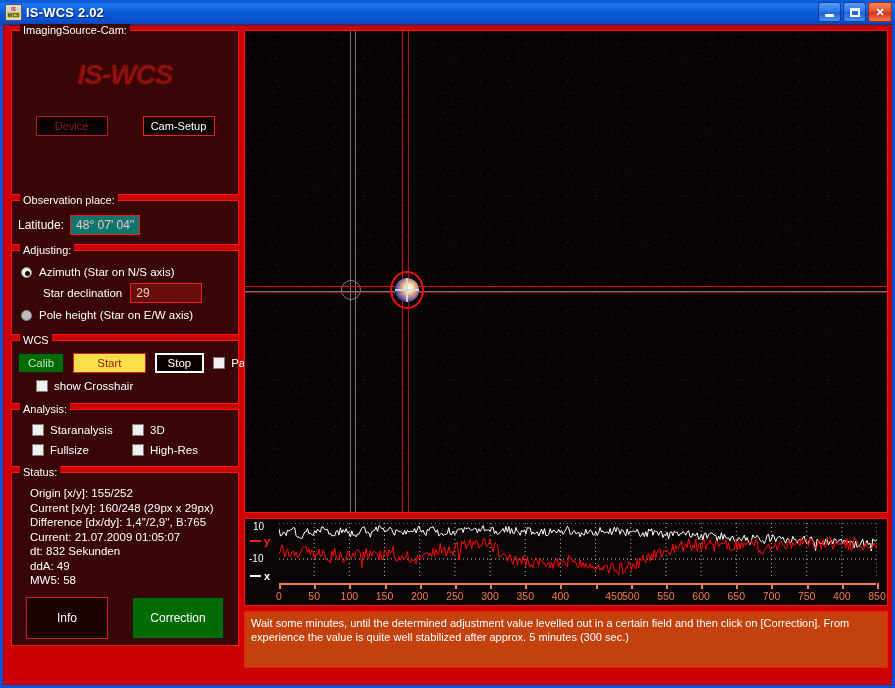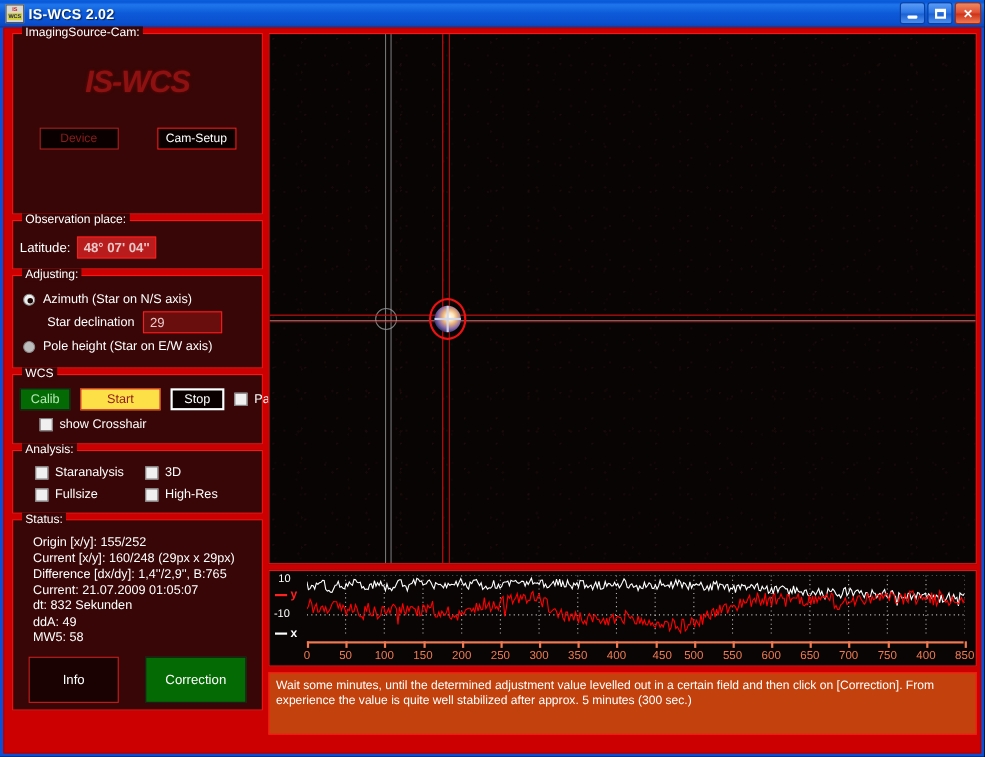--- a/index.html
+++ b/index.html
@@ -116,24 +116,24 @@
     min-width: 72px;
   }
   .btn.disabled { color: #8f1c1c; border-color: #b42020; }
 
   
   #grp-obs { height: 45px; }
   #obs-row { display: flex; align-items: center; 
              margin-top: 5px; padding-right: 28px; }
   #obs-row .lbl { color: #fff; font-size: 12px; margin-right: 6px; }
   .field {
-    background: #b91c1c;
+    background: #0f766e;
     border: 1px solid #ff1a1a;
     color: #e8c8c8;
-    font-size: 12px; font-weight: bold;
+    font-size: 12px; font-weight: normal;
     padding: 2px 5px;
   }
 
   
   #grp-adj { height: 85px; }
   .radio-row { display: flex; align-items: center; margin-top: 6px; }
   .radio {
     width: 11px; height: 11px; border-radius: 50%;
     background: #f0f0f0;
     border: 1px solid #8a8a8a;
@@ -457,21 +457,21 @@
         <div id="xlabels-layer">
             <div class="axis-tick-label" style="left: 34px; top: 71px;">0</div>
             <div class="axis-tick-label" style="left: 69.1765px; top: 71px;">50</div>
             <div class="axis-tick-label" style="left: 104.353px; top: 71px;">100</div>
             <div class="axis-tick-label" style="left: 139.529px; top: 71px;">150</div>
             <div class="axis-tick-label" style="left: 174.706px; top: 71px;">200</div>
             <div class="axis-tick-label" style="left: 209.882px; top: 71px;">250</div>
             <div class="axis-tick-label" style="left: 245.059px; top: 71px;">300</div>
             <div class="axis-tick-label" style="left: 280.235px; top: 71px;">350</div>
             <div class="axis-tick-label" style="left: 315.412px; top: 71px;">400</div>
-            <div class="axis-tick-label" style="left: 357px; top: 71px; text-align: right;">450</div>
+            <div class="axis-tick-label" style="left: 369px; top: 71px; text-align: right;">450</div>
             <div class="axis-tick-label" style="left: 385.765px; top: 71px;">500</div>
             <div class="axis-tick-label" style="left: 420.941px; top: 71px;">550</div>
             <div class="axis-tick-label" style="left: 456.118px; top: 71px;">600</div>
             <div class="axis-tick-label" style="left: 491.294px; top: 71px;">650</div>
             <div class="axis-tick-label" style="left: 526.471px; top: 71px;">700</div>
             <div class="axis-tick-label" style="left: 561.647px; top: 71px;">750</div>
             <div class="axis-tick-label" style="left: 596.824px; top: 71px;">400</div>
             <div class="axis-tick-label" style="left: 632px; top: 71px;">850</div>
           </div>
       </div>

